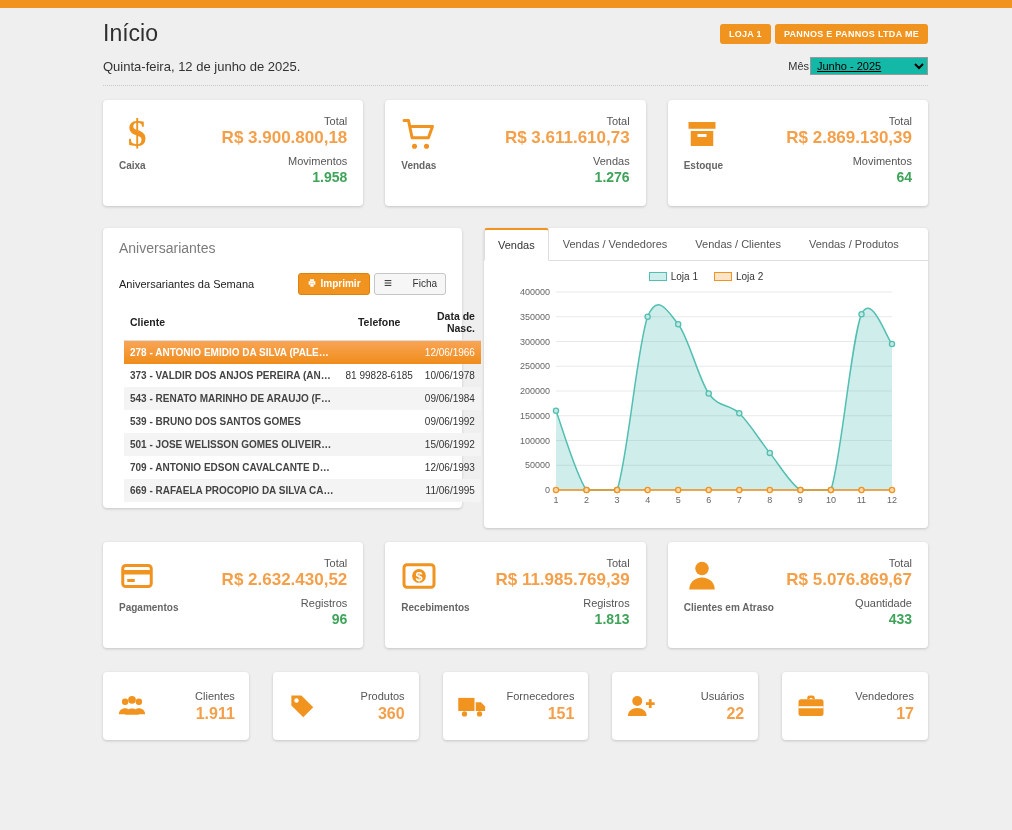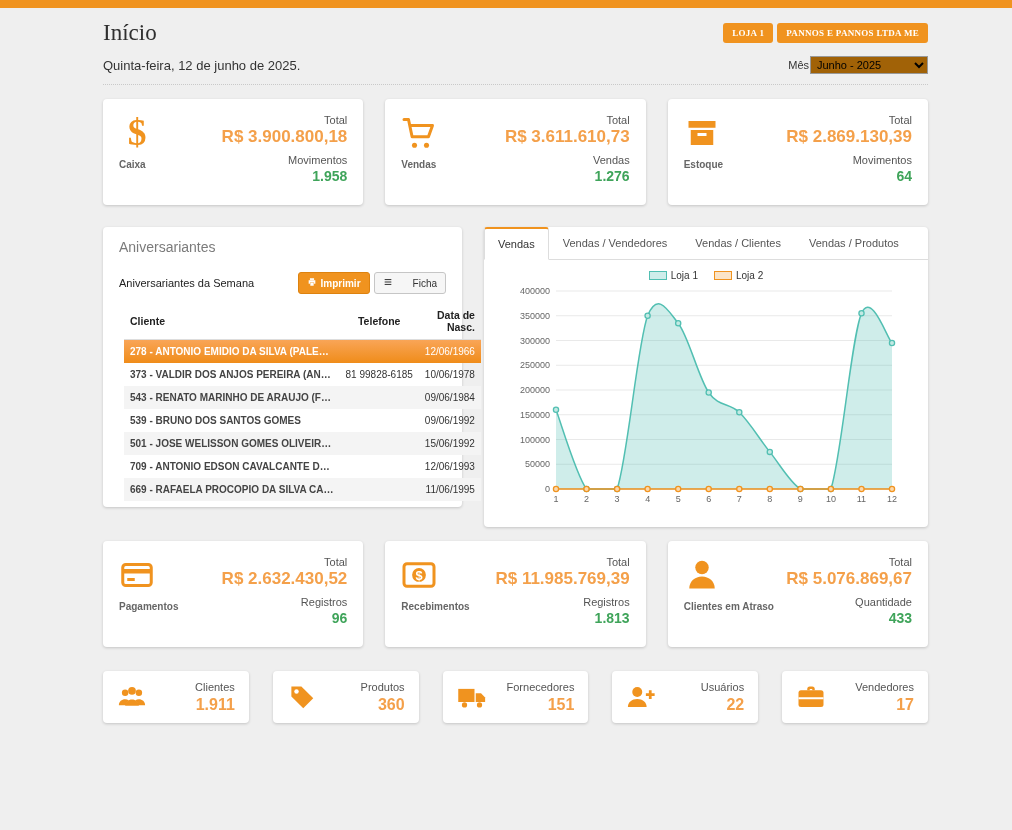--- a/index.html
+++ b/index.html
@@ -1,48 +1,48 @@
 <!DOCTYPE html>
 <html><head>
 <meta charset="utf-8">
 <style>
   *{box-sizing:border-box;margin:0;padding:0}
   body{width:1012px;height:830px;background:#efefef;overflow:hidden;position:relative;
        font-family:"Liberation Sans",sans-serif;}
   .topbar{height:8px;background:#f0931f;}
   .container{width:825px;margin-left:103px;}
-  .header-row{display:flex;justify-content:space-between;align-items:center;margin-top:12px;font-family:Liberation Serif, serif;}
+  .header-row{display:flex;justify-content:space-between;align-items:center;margin-top:12px;}
   h1{font-size:23px;font-weight:normal;color:#2f2f2f;}
   .header-buttons{display:flex;gap:4px;}
   .pill{background:#f0931f;color:#fff;border:none;border-radius:3px;font-size:9px;font-weight:bold;
         padding:5px 9px;letter-spacing:.3px;cursor:pointer;font-family:inherit;}
   .date-row{display:flex;justify-content:space-between;align-items:center;margin-top:10px;
             font-size:13px;color:#333;}
   .month-picker{display:flex;align-items:center;gap:1px;font-size:11px;color:#333;}
-  .month-picker select{font-size:11px;width:118px;border:1px solid #999;background:#a16207;
-        padding:1px 2px;font-family:inherit;}
+  .month-picker select{font-size:11px;width:118px;border:1px solid #999;background:#14b8a6;
+        padding:1px 2px;font-family:inherit;text-decoration:underline;}
   .dotted-sep{border-bottom:1px dotted #c9c9c9;margin-top:10px;}
   .cards-row{display:flex;gap:22px;margin-top:14px;}
   .card{background:#fff;border-radius:4px;box-shadow:0 1px 3px rgba(0,0,0,.18);}
   .stat-card{flex:1;display:flex;padding:13px 16px;height:106px;}
   .stat-left{width:46%;display:flex;flex-direction:column;}
   .bigicon{color:#f0931f;height:42px;display:flex;align-items:center;}
   .bigicon svg{width:36px;height:36px;}
   .stat-name{font-size:10px;font-weight:bold;color:#666;margin-top:5px;white-space:nowrap;}
   .stat-right{flex:1;text-align:right;}
   .small-label{font-size:11px;color:#555;margin-top:2px;}
   .stat-total{font-size:17px;font-weight:bold;color:#f4a04a;margin:1px 0 7px;white-space:nowrap;}
   .stat-count{font-size:14px;font-weight:bold;color:#3fa45a;margin-top:2px;}
   .middle-row{display:flex;gap:22px;margin-top:22px;align-items:flex-start;}
   .birthdays{width:359px;flex:none;padding-bottom:6px;}
   .card-header{padding:12px 16px 9px;font-size:14px;color:#7b7b7b;}
   .sub-row{display:flex;justify-content:space-between;align-items:center;padding:8px 16px 9px;
            font-size:11px;color:#222;}
   .btn-group{display:flex;gap:4px;}
-  .btn{display:inline-flex;align-items:center;gap:4px;font-size:10px;border-radius:3px;
+  .btn{display:inline-flex;align-items:flex-start;gap:4px;font-size:10px;border-radius:3px;
        padding:4px 8px;cursor:pointer;font-family:inherit;font-weight:bold;}
   .btn svg{width:10px;height:10px;}
   .btn-orange{background:#f0931f;border:1px solid #dd820f;color:#fff;}
   .btn-light{background:#f6f6f6;border:1px solid #c6c6c6;color:#333;font-weight:normal;gap:20px;}
   table{width:calc(100% - 12px);margin:0 21px;border-collapse:collapse;font-size:10px;}
   th{font-size:10.5px;text-align:left;padding:6px 6px;border-bottom:1px solid #ddd;color:#222;}
   th.col-tel{text-align:center;width:92px;}
   th.col-date{text-align:right;width:80px;}
   td{padding:6px 6px;font-weight:bold;color:#444;white-space:nowrap;overflow:hidden;}
   td.c-tel{text-align:center;font-weight:normal;color:#333;}
@@ -53,21 +53,21 @@
   .chart-card{flex:1;height:300px;}
   .tabs{display:flex;border-bottom:1px solid #ddd;}
   .tab{padding:9px 13px;font-size:11px;color:#555;cursor:pointer;border:1px solid transparent;}
   .tab.active{background:#fff;border-color:#ddd;border-top:2px solid #f0931f;color:#333;
       margin-bottom:-1px;border-bottom-color:#fff;border-top-left-radius:3px;border-top-right-radius:3px;}
   .chart-area{padding:6px 5px 2px;}
   .legend{display:flex;justify-content:center;gap:16px;font-size:10px;color:#333;
           align-items:center;margin:4px 0 2px;}
   .swatch{display:inline-block;width:18px;height:9px;border:1px solid;margin-right:4px;vertical-align:-1px;}
   .counters-row{display:flex;gap:24px;margin-top:24px;}
-  .counter-card{flex:1;display:flex;align-items:center;padding:12px 14px;height:52px;}
+  .counter-card{flex:1;display:flex;align-items:center;padding:12px 14px;height:68px;}
   .cicon{color:#f0931f;}
   .cicon svg{width:30px;height:30px;display:block;}
   .ctext{flex:1;text-align:right;}
   .clabel{font-size:11px;color:#555;}
   .cvalue{font-size:16px;font-weight:bold;color:#f4a04a;margin-top:3px;}
 </style>
 </head>
 <body>
 
 <div class="topbar"></div>

